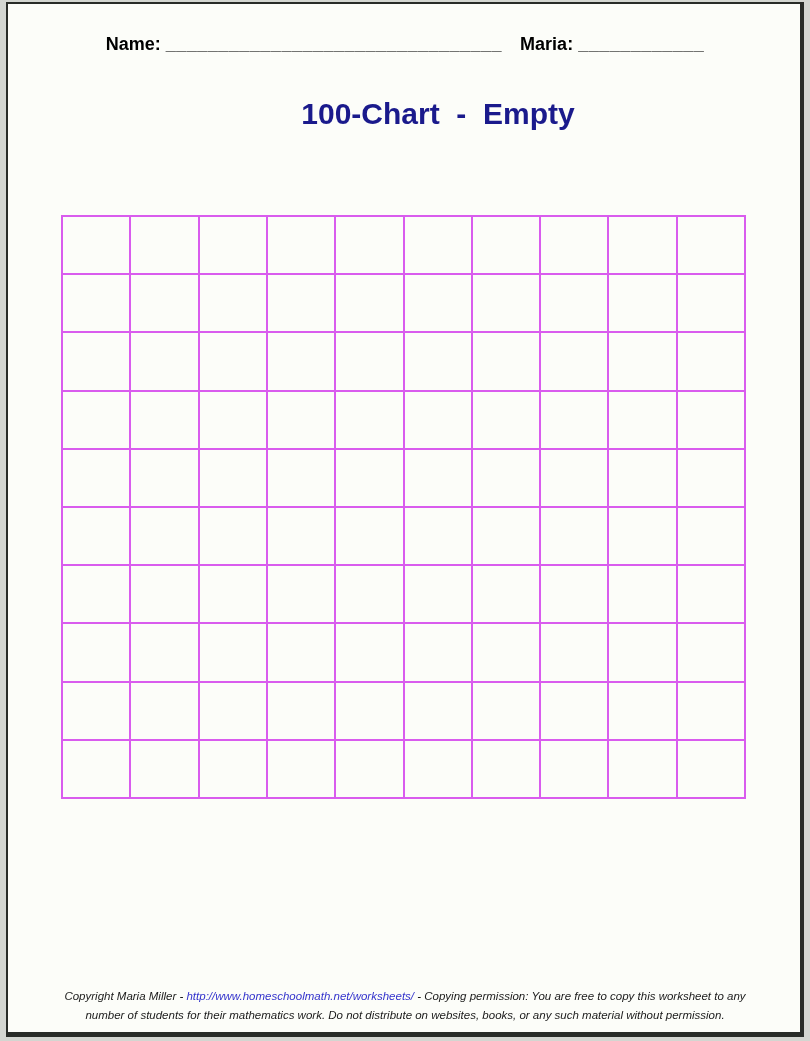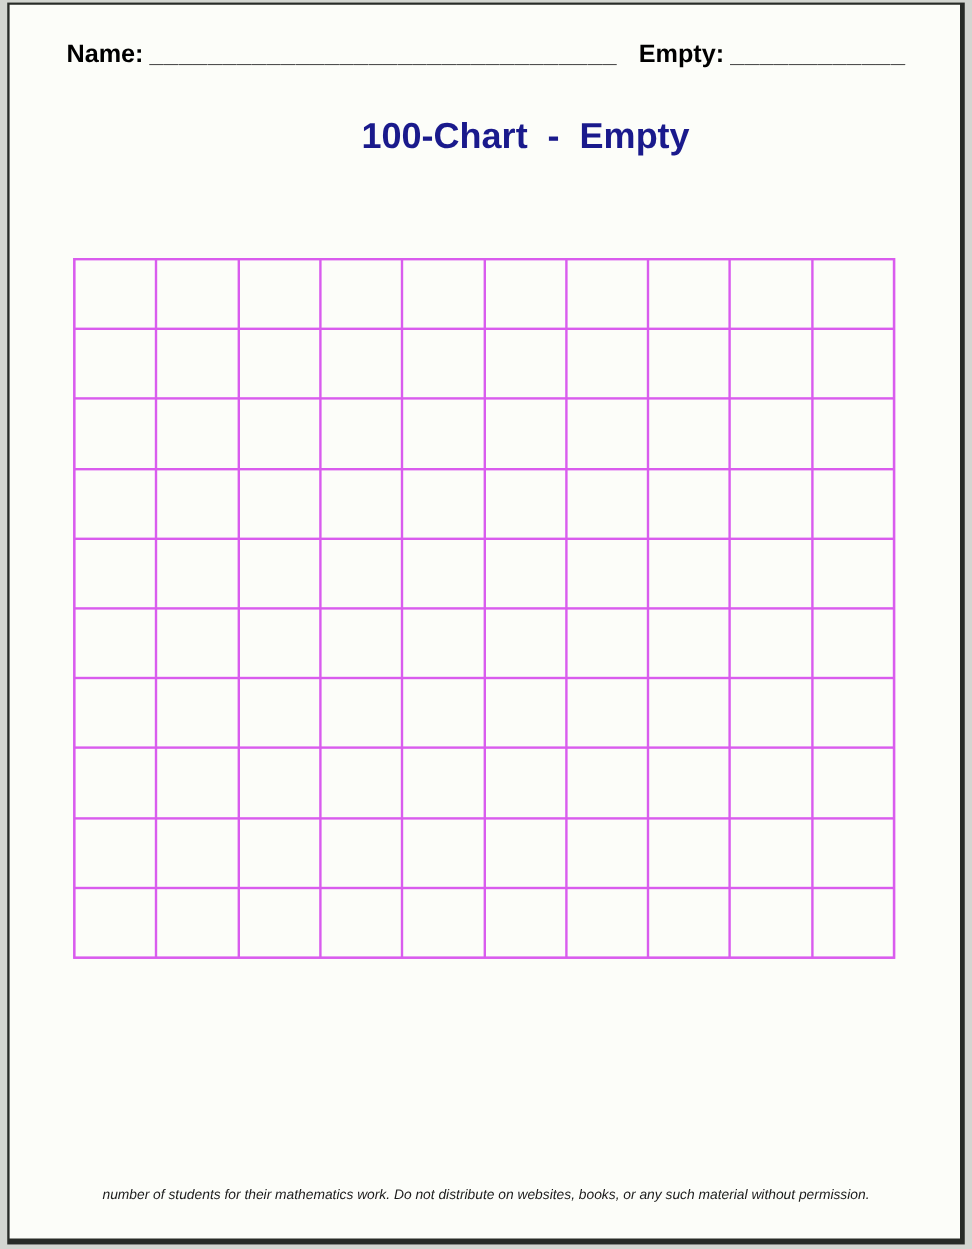--- a/index.html
+++ b/index.html
@@ -26,21 +26,21 @@
   }
 
   .header-line {
     position: absolute;
     top: 34px;
     left: 0;
     width: 810px;
     display: flex;
     justify-content: center;
     align-items: flex-start;
-    font-size: 21px;
+    font-size: 18px;
     color: #000;
   }
   .header-line .label {
     font-weight: bold;
     white-space: pre;
   }
   .header-line .blank {
     font-weight: bold;
     color: #3a3a3a;
     white-space: pre;
@@ -113,21 +113,21 @@
 
 <div class="screen">
 
   <div class="page"></div>
 
   <div class="header-line">
     <span class="label">Name:</span>
       <span class="gap-small"></span>
       <span class="blank">________________________________</span>
       <span class="gap-large"></span>
-      <span class="label">Empty:</span>
+      <span class="label">Maria:</span>
       <span class="gap-small"></span>
       <span class="blank">____________</span>
   </div>
 
   <h1 class="title">100-Chart  -  Empty</h1>
 
 
   <div class="grid" style="grid-template-columns: repeat(10, 1fr); background: rgb(217, 92, 238); border-color: rgb(217, 92, 238);">
       <div class="cell" style="background: rgb(252, 253, 249);"></div>
       <div class="cell" style="background: rgb(252, 253, 249);"></div>
@@ -225,16 +225,17 @@
       <div class="cell" style="background: rgb(252, 253, 249);"></div>
       <div class="cell" style="background: rgb(252, 253, 249);"></div>
       <div class="cell" style="background: rgb(252, 253, 249);"></div>
       <div class="cell" style="background: rgb(252, 253, 249);"></div>
       <div class="cell" style="background: rgb(252, 253, 249);"></div>
       <div class="cell" style="background: rgb(252, 253, 249);"></div>
       <div class="cell" style="background: rgb(252, 253, 249);"></div>
     </div>
 
   <div class="footer">
+    <div><span>Copyright Maria Miller - </span><a href="#">http://www.homeschoolmath.net/worksheets/</a><span> - Copying permission: You are free to copy this worksheet to any</span></div>
     <div>number of students for their mathematics work. Do not distribute on websites, books, or any such material without permission.</div>
   </div>
 
 </div>
 
 </body></html>

